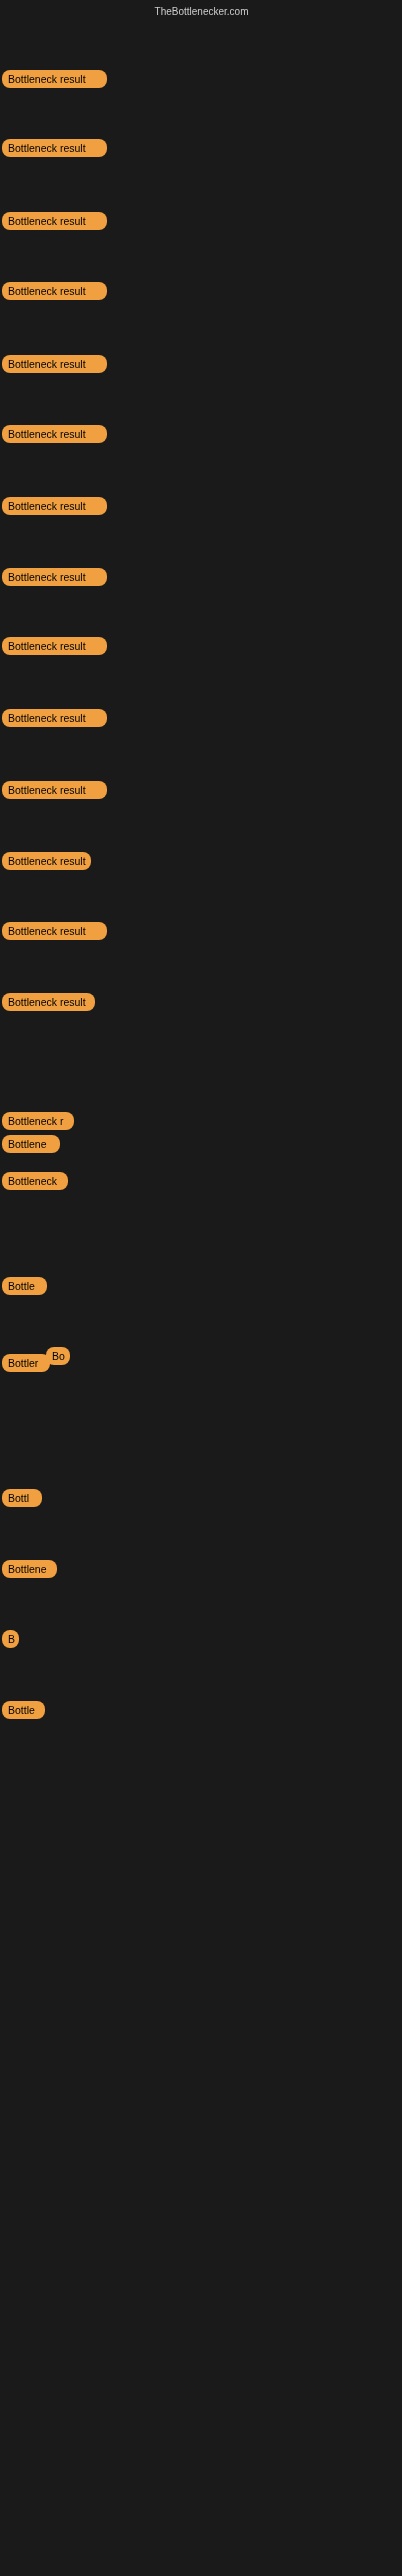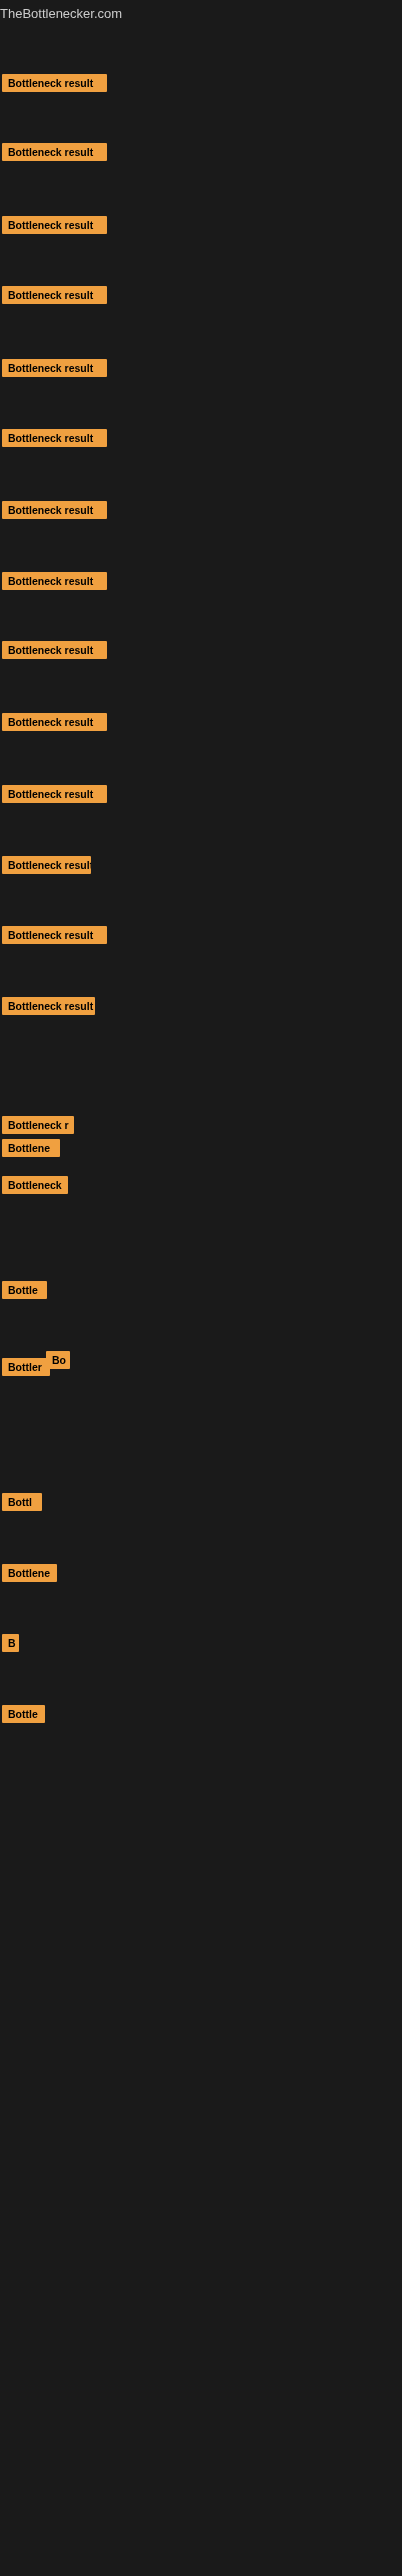--- a/index.html
+++ b/index.html
@@ -10,35 +10,35 @@
 
     body {
       width: 403px;
       min-height: 2576px;
       background-color: #1a1a1a;
       font-family: Arial, sans-serif;
       position: relative;
     }
 
     .site-title {
-      text-align: left;
+      text-align: center;
       color: #cccccc;
-      font-size: 13px;
+      font-size: 10px;
       padding: 6.4px 0;
       width: 100%;
     }
 
     .bottleneck-badge {
       background-color: #f0a040;
       color: #000;
       font-size: 10.5px;
-      font-weight: bold;
+      font-weight: normal;
       padding: 3.2px 6.4px;
       display: inline-block;
-      border-radius: 1px;
+      border-radius: 8px;
       position: absolute;
       left: 1.6px;
       white-space: nowrap;
       overflow: hidden;
     }
   </style>
 </head>
 <body>
 
 <div class="site-title">TheBottlenecker.com</div>

